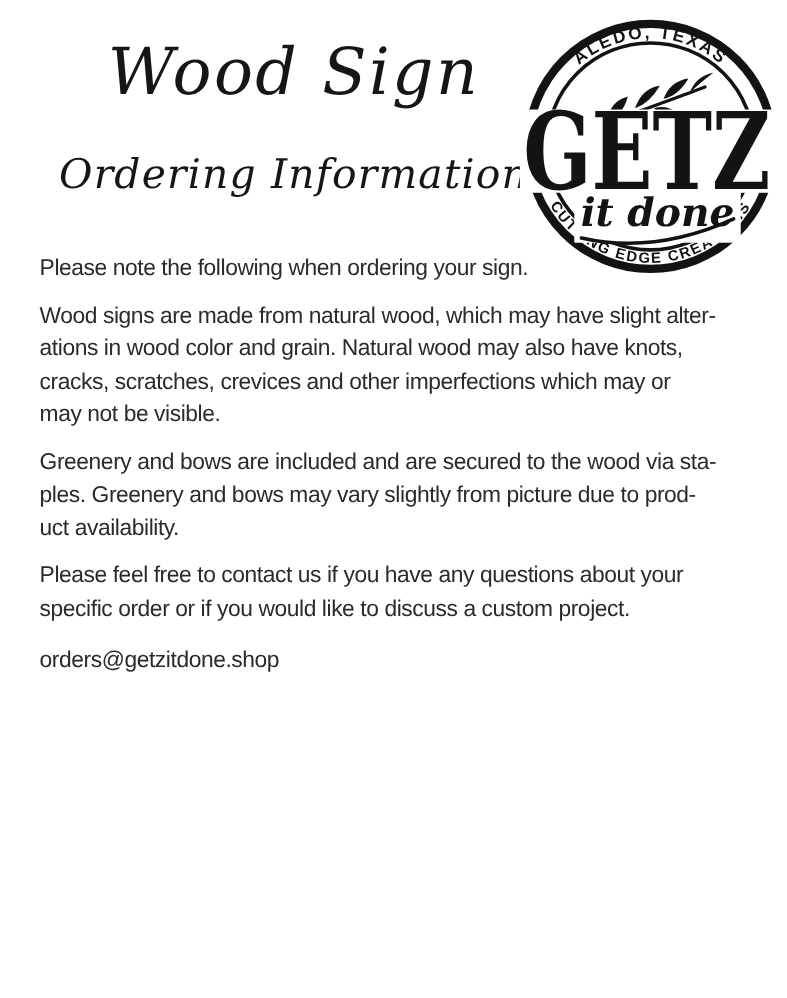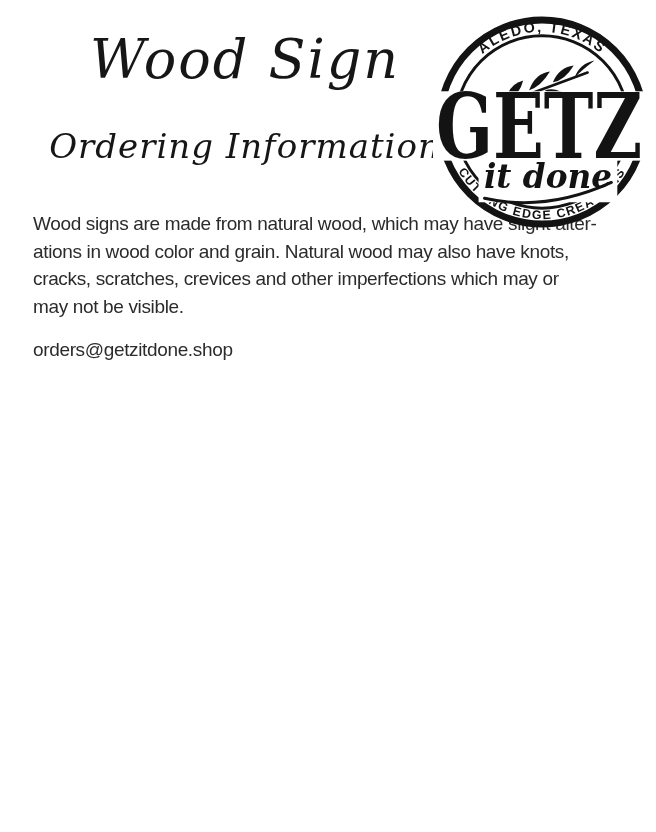--- a/index.html
+++ b/index.html
@@ -81,20 +81,26 @@
     <rect x="0" y="79" width="220" height="70" fill="#ffffff"></rect>
     <rect x="46" y="149" width="140" height="42" fill="#ffffff"></rect>
 
     <text x="107" y="146" text-anchor="middle" font-family="DejaVu Serif, serif" font-weight="bold" font-size="90" textLength="208" lengthAdjust="spacingAndGlyphs" fill="#131313">GETZ</text>
 
     <text x="116" y="177" text-anchor="middle" font-family="DejaVu Serif, serif" font-style="italic" font-weight="bold" font-size="33" fill="#131313">it done</text>
     <path d="M 52,187 Q 114,201 180,171" fill="none" stroke="#131313" stroke-width="3" stroke-linecap="round"></path>
   </svg>
 
   <div class="body-text">
+    <p class="para">Please note the following when ordering your sign.</p>
     <p class="para">Wood signs are made from natural wood, which may have slight alter-
 ations in wood color and grain. Natural wood may also have knots,
 cracks, scratches, crevices and other imperfections which may or
 may not be visible.</p>
+    <p class="para">Greenery and bows are included and are secured to the wood via sta-
+ples. Greenery and bows may vary slightly from picture due to prod-
+uct availability.</p>
+    <p class="para">Please feel free to contact us if you have any questions about your
+specific order or if you would like to discuss a custom project.</p>
     <p class="para email">orders@getzitdone.shop</p>
   </div>
 
 </div>
 
 </body></html>

